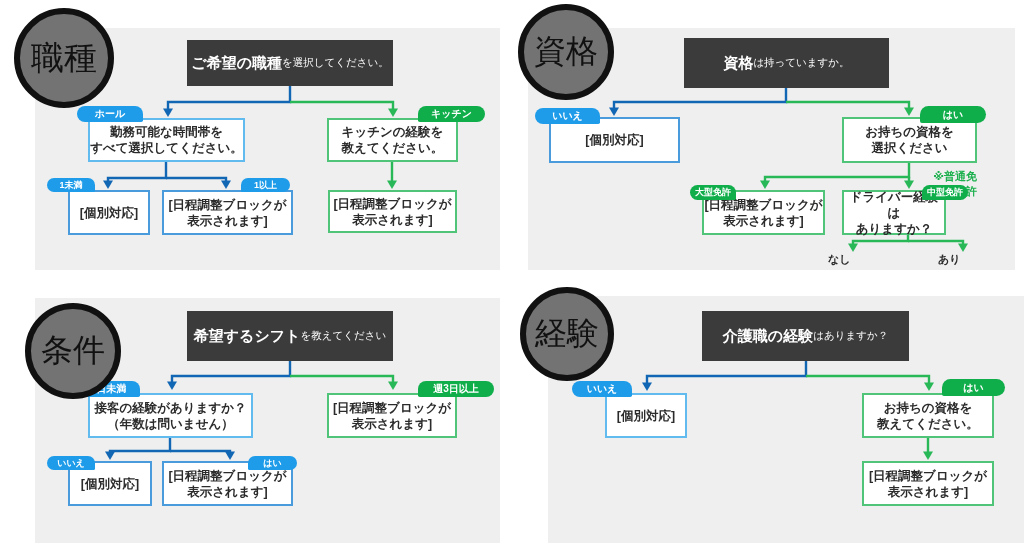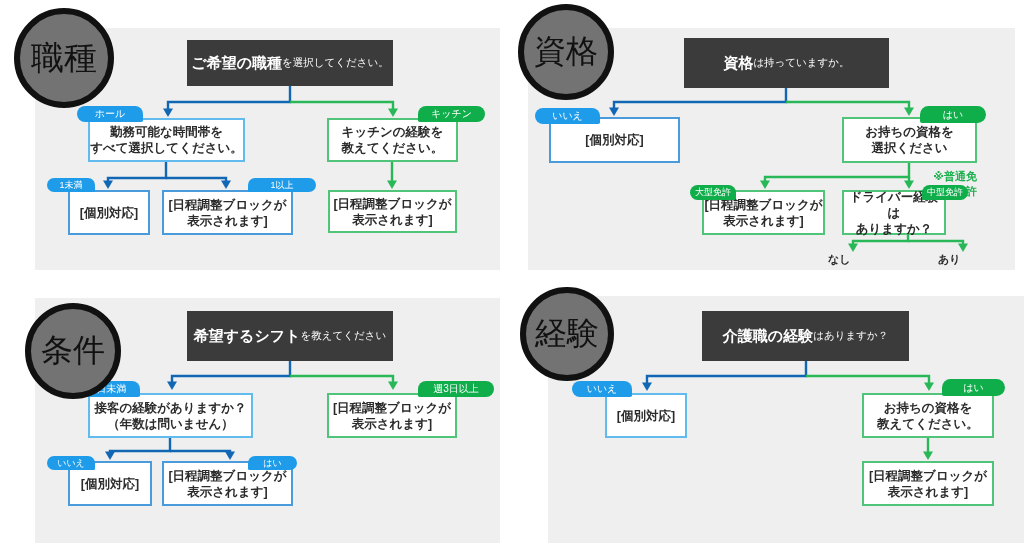--- a/index.html
+++ b/index.html
@@ -12,21 +12,21 @@
   .hdr{position:absolute;background:#3b3b3b;color:#fff;display:flex;align-items:center;
        justify-content:center;text-align:center;z-index:2;}
   .hdr .b{font-weight:700;font-size:15px;}
   .hdr .r{font-weight:400;font-size:10.5px;}
   .box{position:absolute;background:#fff;border:2px solid;box-sizing:border-box;display:flex;
        align-items:center;justify-content:center;text-align:center;font-weight:700;
        font-size:12.5px;line-height:1.28;color:#2b2b2b;white-space:pre-line;z-index:2;}
   .bL{border-color:#62bbee;}
   .bM{border-color:#4a9bdb;}
   .bG{border-color:#50c478;}
-  .pill{position:absolute;color:#fff;font-weight:400;font-size:10px;display:flex;
+  .pill{position:absolute;color:#fff;font-weight:700;font-size:10px;display:flex;
         align-items:center;justify-content:center;z-index:4;line-height:1;}
   .pill.sm{font-size:9px;}
   .pB{background:#1e9ce9;}
   .pG{background:#0fae4b;}
   .tail-r{border-radius:9px 9px 2px 9px;}
   .tail-l{border-radius:9px 9px 9px 2px;}
   .conn{position:absolute;left:0;top:0;z-index:1;}
   .lnB{stroke:#1267b5;stroke-width:2.4;fill:none;}
   .lnG{stroke:#29b857;stroke-width:2.4;fill:none;}
   .ahB{fill:#1267b5;}
@@ -56,21 +56,21 @@
       <span class="b">ご希望の職種</span>
         <span class="r">を選択してください。</span>
     </div>
     <div class="pill pB tail-r" style="left:42px;top:78px;width:66px;height:16px">ホール</div>
     <div class="pill pG tail-l" style="left:383px;top:78px;width:67px;height:16px">キッチン</div>
     <div class="box bL" style="left:53px;top:90px;width:157px;height:44px">勤務可能な時間帯を
 すべて選択してください。</div>
     <div class="box bG" style="left:292px;top:90px;width:131px;height:44px">キッチンの経験を
 教えてください。</div>
     <div class="pill pB sm tail-r" style="left:12px;top:150px;width:48px;height:14px">1未満</div>
-    <div class="pill pB sm tail-l" style="left:213px;top:150px;width:68px;height:14px">1以上</div>
+    <div class="pill pB sm tail-l" style="left:206px;top:150px;width:49px;height:14px">1以上</div>
     <div class="box bM" style="left:33px;top:162px;width:82px;height:45px">[個別対応]</div>
     <div class="box bM" style="left:127px;top:162px;width:131px;height:45px">[日程調整ブロックが
 表示されます]</div>
     <div class="box bG" style="left:293px;top:162px;width:129px;height:43px">[日程調整ブロックが
 表示されます]</div>
   </section>
   <div class="badge" style="left:14px;top:8px;width:100px;height:100px;font-size:33px">職種</div>
 
   <section class="panel" style="left:528px;top:28px;width:487px;height:242px">
     <svg class="conn" width="487" height="242">

